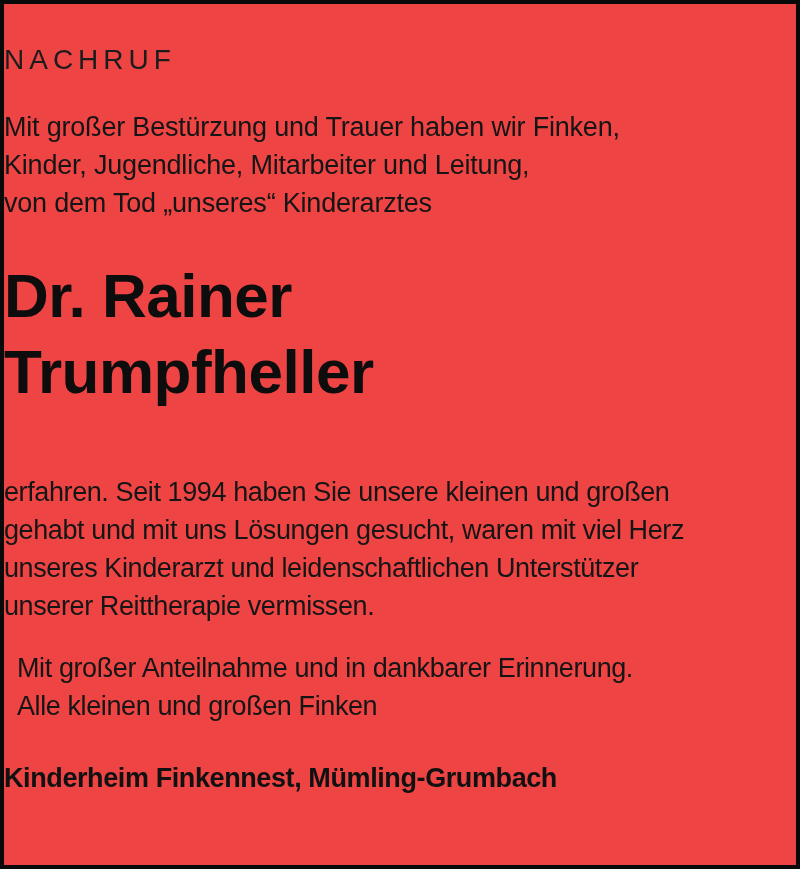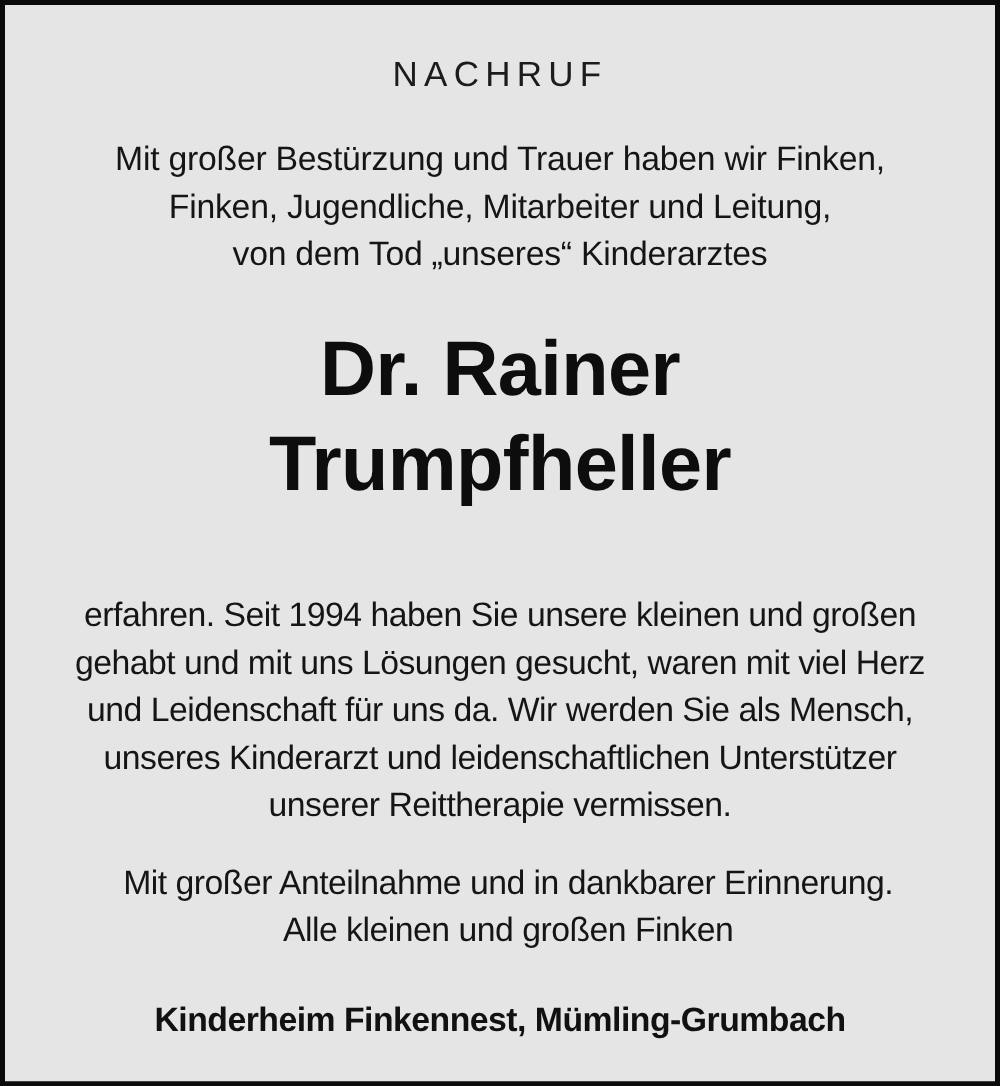--- a/index.html
+++ b/index.html
@@ -4,25 +4,24 @@
 <style>
   html, body {
     margin: 0;
     padding: 0;
     background: #ffffff;
   }
   .page {
     box-sizing: border-box;
     width: 800px;
     height: 869px;
-    background: #e5e5e5;
+    background: #ef4444;
     border: 4px solid #0a0a0a;
     font-family: "Liberation Sans", sans-serif;
     color: #151515;
-    text-align: center;
     overflow: hidden;
   }
   .inner {
     padding-top: 40px;
   }
   .kicker {
     font-size: 28px;
     letter-spacing: 5px;
     font-weight: 400;
     color: #1c1c1c;
@@ -80,33 +79,32 @@
 </head>
 <body>
 
 <div class="page">
   <div class="inner">
 
     <div class="kicker">NACHRUF</div>
 
     <div class="intro">
       <div class="line">Mit großer Bestürzung und Trauer haben wir Finken,</div>
-      <div class="line">Finken, Jugendliche, Mitarbeiter und Leitung,</div>
+      <div class="line">Kinder, Jugendliche, Mitarbeiter und Leitung,</div>
       <div class="line">von dem Tod „unseres“ Kinderarztes</div>
     </div>
 
     <div class="deceased-name">
       <div class="name-line">Dr. Rainer</div>
       <div class="name-line">Trumpfheller</div>
     </div>
 
     <div class="body-text">
       <div class="line">erfahren. Seit 1994 haben Sie unsere kleinen und großen</div>
       <div class="line">gehabt und mit uns Lösungen gesucht, waren mit viel Herz</div>
-      <div class="line">und Leidenschaft für uns da. Wir werden Sie als Mensch,</div>
       <div class="line">unseres Kinderarzt und leidenschaftlichen Unterstützer</div>
       <div class="line">unserer Reittherapie vermissen.</div>
     </div>
 
     <div class="closing">
       <div class="line">Mit großer Anteilnahme und in dankbarer Erinnerung.</div>
       <div class="line">Alle kleinen und großen Finken</div>
     </div>
 
     <div class="signature">Kinderheim Finkennest, Mümling-Grumbach</div>

